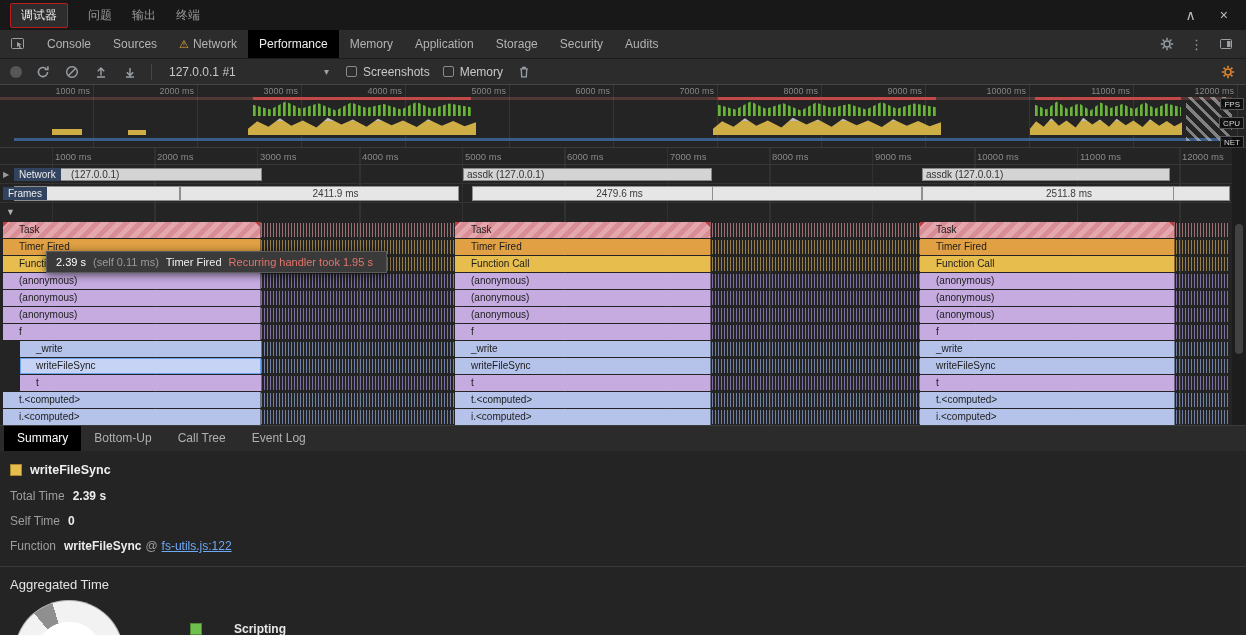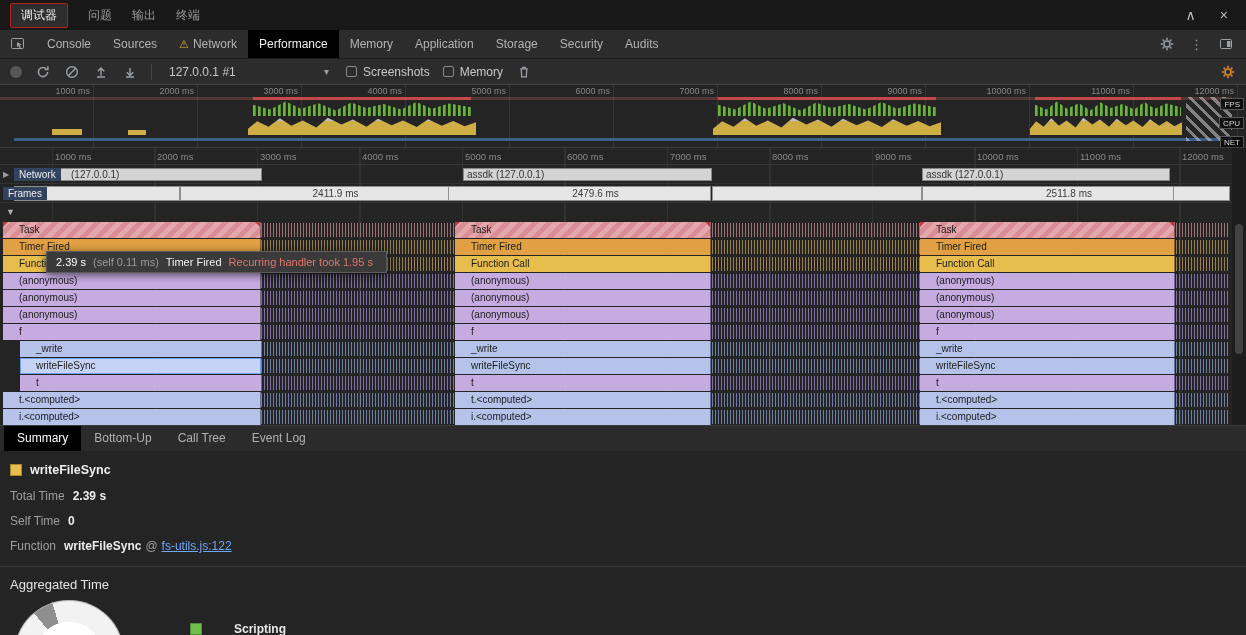--- a/index.html
+++ b/index.html
@@ -304,21 +304,21 @@
       <span class="disc">▶</span>
       <div class="netbar" style="left:14px;width:248px;padding-left:56px"><span>(127.0.0.1)</span></div>
       <div class="netbar" style="left:463px;width:249px;padding-left:3px"><span>assdk (127.0.0.1)</span></div>
       <div class="netbar" style="left:922px;width:248px;padding-left:3px"><span>assdk (127.0.0.1)</span></div>
       <span class="lane-chip" style="left:14px">Network</span>
     </div>
 
     <div class="lane" style="top:36px;height:19px">
       <div class="frbox" style="left:14px;width:166px"></div>
       <div class="frbox" style="left:180px;width:279px"><span>2411.9 ms</span></div>
-      <div class="frbox" style="left:448px;width:263px"><span>2479.6 ms</span></div>
+      <div class="frbox" style="left:472px;width:263px"><span>2479.6 ms</span></div>
       <div class="frbox" style="left:712px;width:210px"></div>
       <div class="frbox" style="left:922px;width:262px"><span>2511.8 ms</span></div>
       <div class="frbox" style="left:1173px;width:57px"></div>
       <span class="lane-chip" style="left:3px">Frames</span>
     </div>
 
     <div class="main-hdr">
       <span class="tri">▼</span>
     </div>
 

